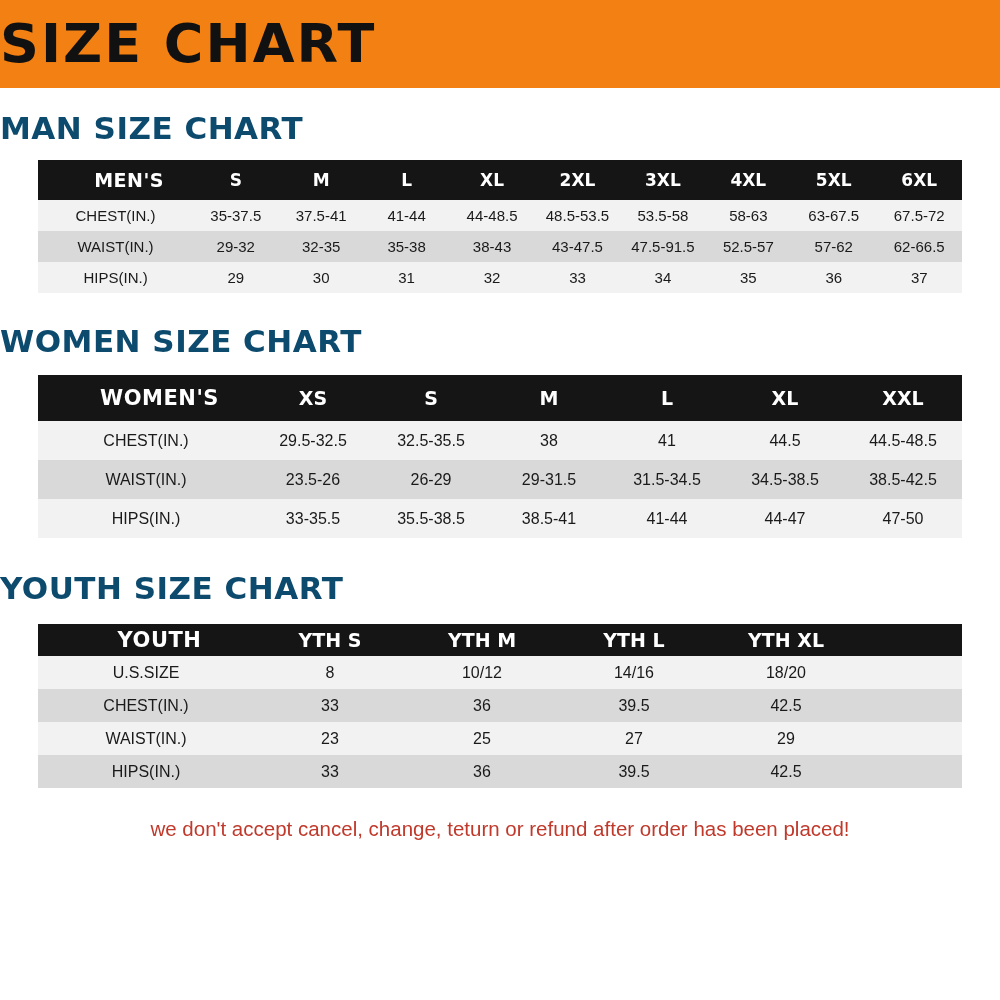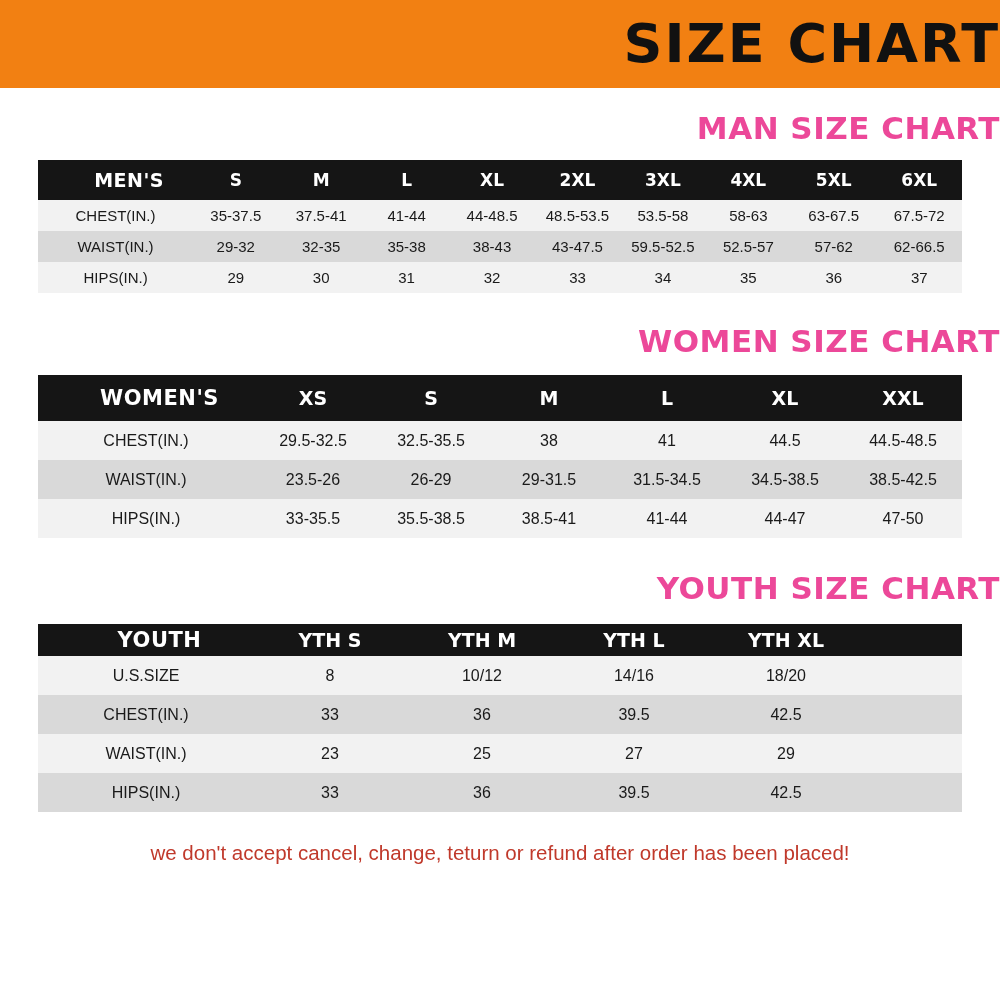--- a/index.html
+++ b/index.html
@@ -20,39 +20,39 @@
     background: #fff;
     box-sizing: border-box;
   }
 
   
   .banner {
     height: 88px;
     background: #f28012;
     display: flex;
     align-items: center;
-    justify-content: flex-end;
+    justify-content: flex-start;
   }
   .banner-title {
     font-family: "DejaVu Sans", sans-serif;
     font-weight: bold;
     font-size: 54px;
     letter-spacing: 2px;
     color: #111111;
     text-align: center;
     line-height: 1;
   }
 
   
   .section-title {
-    text-align: right;
+    text-align: left;
     font-family: "DejaVu Sans", sans-serif;
     font-weight: bold;
     font-size: 31px;
-    color: #ec4899;
+    color: #0c4a6e;
     letter-spacing: 0.5px;
   }
   .sec-man-title { margin-top: 22px; margin-bottom: 14px; }
   .sec-women-title { margin-top: 30px; margin-bottom: 16px; }
   .sec-youth-title { margin-top: 32px; margin-bottom: 18px; }
 
   
   .tbl-wrap {
     margin: 0 38px;
   }
@@ -98,21 +98,21 @@
   .row-dark td { background: #d9d9d9; }
 
   
   .women-table .hdr-row th { height: 46px; font-size: 19px; }
   .women-table .hdr-row th.first-col { font-size: 21px; }
   .women-table .body-row td { height: 39px; font-size: 16px; }
   .women-table .body-row td.first-col { font-size: 16px; }
 
   .youth-table .hdr-row th { height: 32px; font-size: 19px; }
   .youth-table .hdr-row th.first-col { font-size: 21px; }
-  .youth-table .body-row td { height: 39px; font-size: 16px; }
+  .youth-table .body-row td { height: 33px; font-size: 16px; }
   .youth-table .body-row td.first-col { font-size: 16px; }
 
   
   .footer-note {
     margin: 26px 22px 0 22px;
     color: #c0392b;
     font-family: "Liberation Sans", sans-serif;
     font-size: 20.5px;
     line-height: 1.45;
     text-align: center;
@@ -162,21 +162,21 @@
           <td>63-67.5</td>
           <td>67.5-72</td>
         </tr>
         <tr class="body-row row-dark">
           <td class="first-col">WAIST(IN.)</td>
           <td>29-32</td>
           <td>32-35</td>
           <td>35-38</td>
           <td>38-43</td>
           <td>43-47.5</td>
-          <td>59.5-52.5</td>
+          <td>47.5-91.5</td>
           <td>52.5-57</td>
           <td>57-62</td>
           <td>62-66.5</td>
         </tr>
         <tr class="body-row row-light">
           <td class="first-col">HIPS(IN.)</td>
           <td>29</td>
           <td>30</td>
           <td>31</td>
           <td>32</td>

